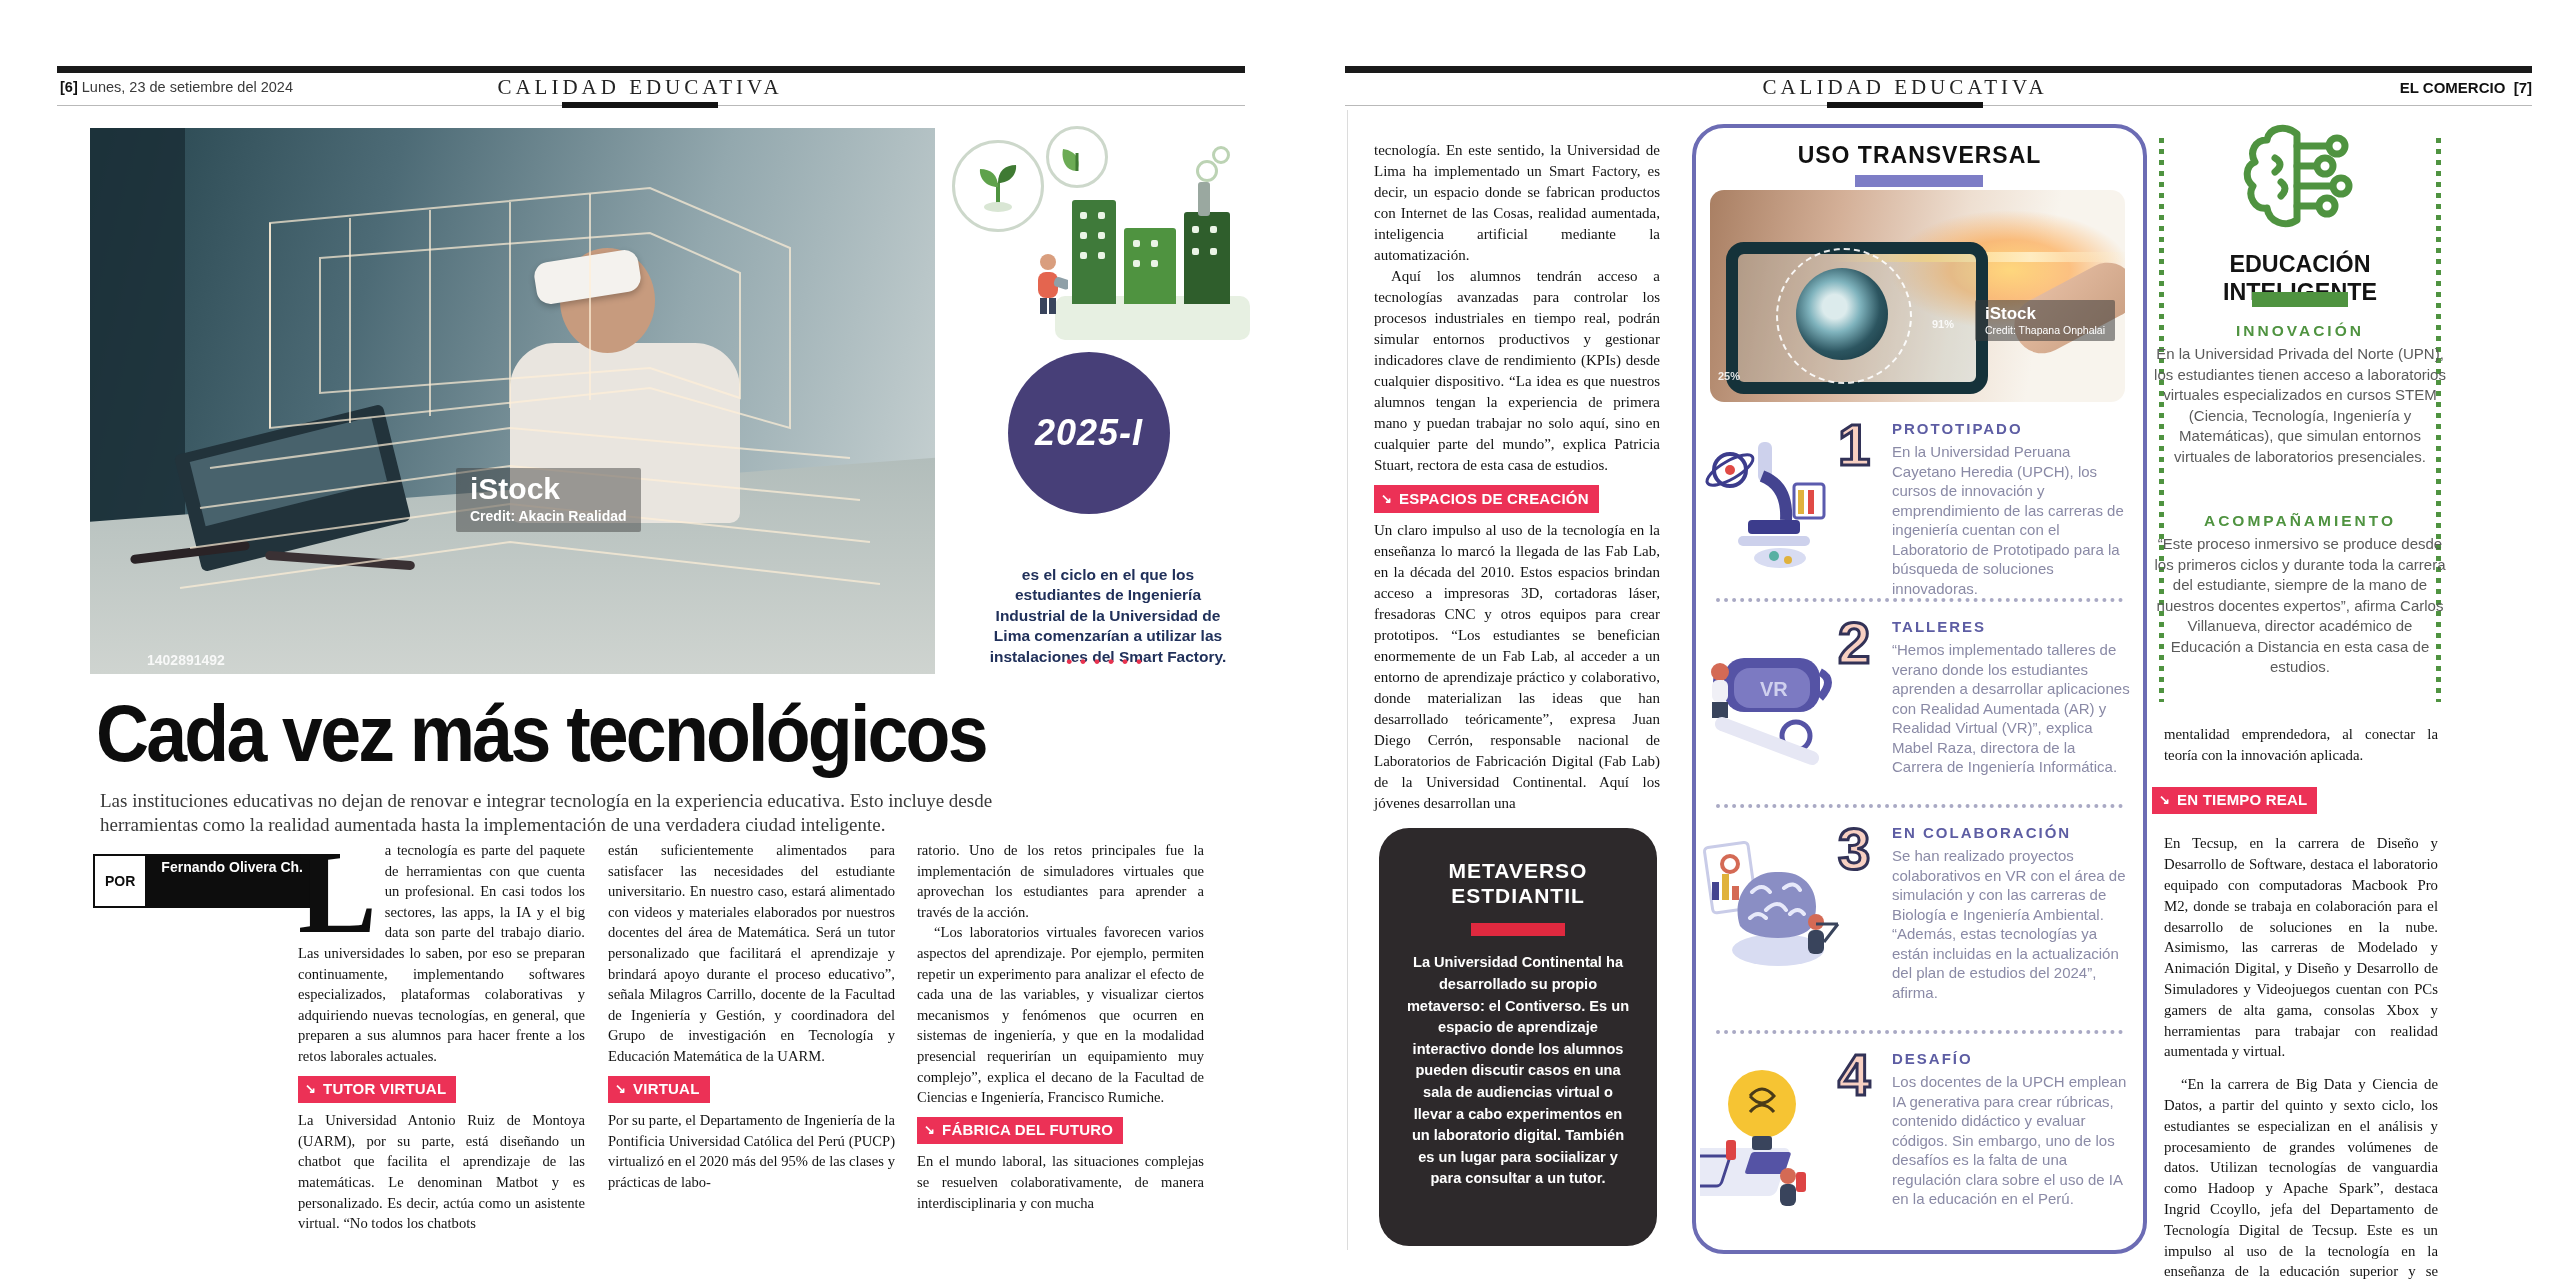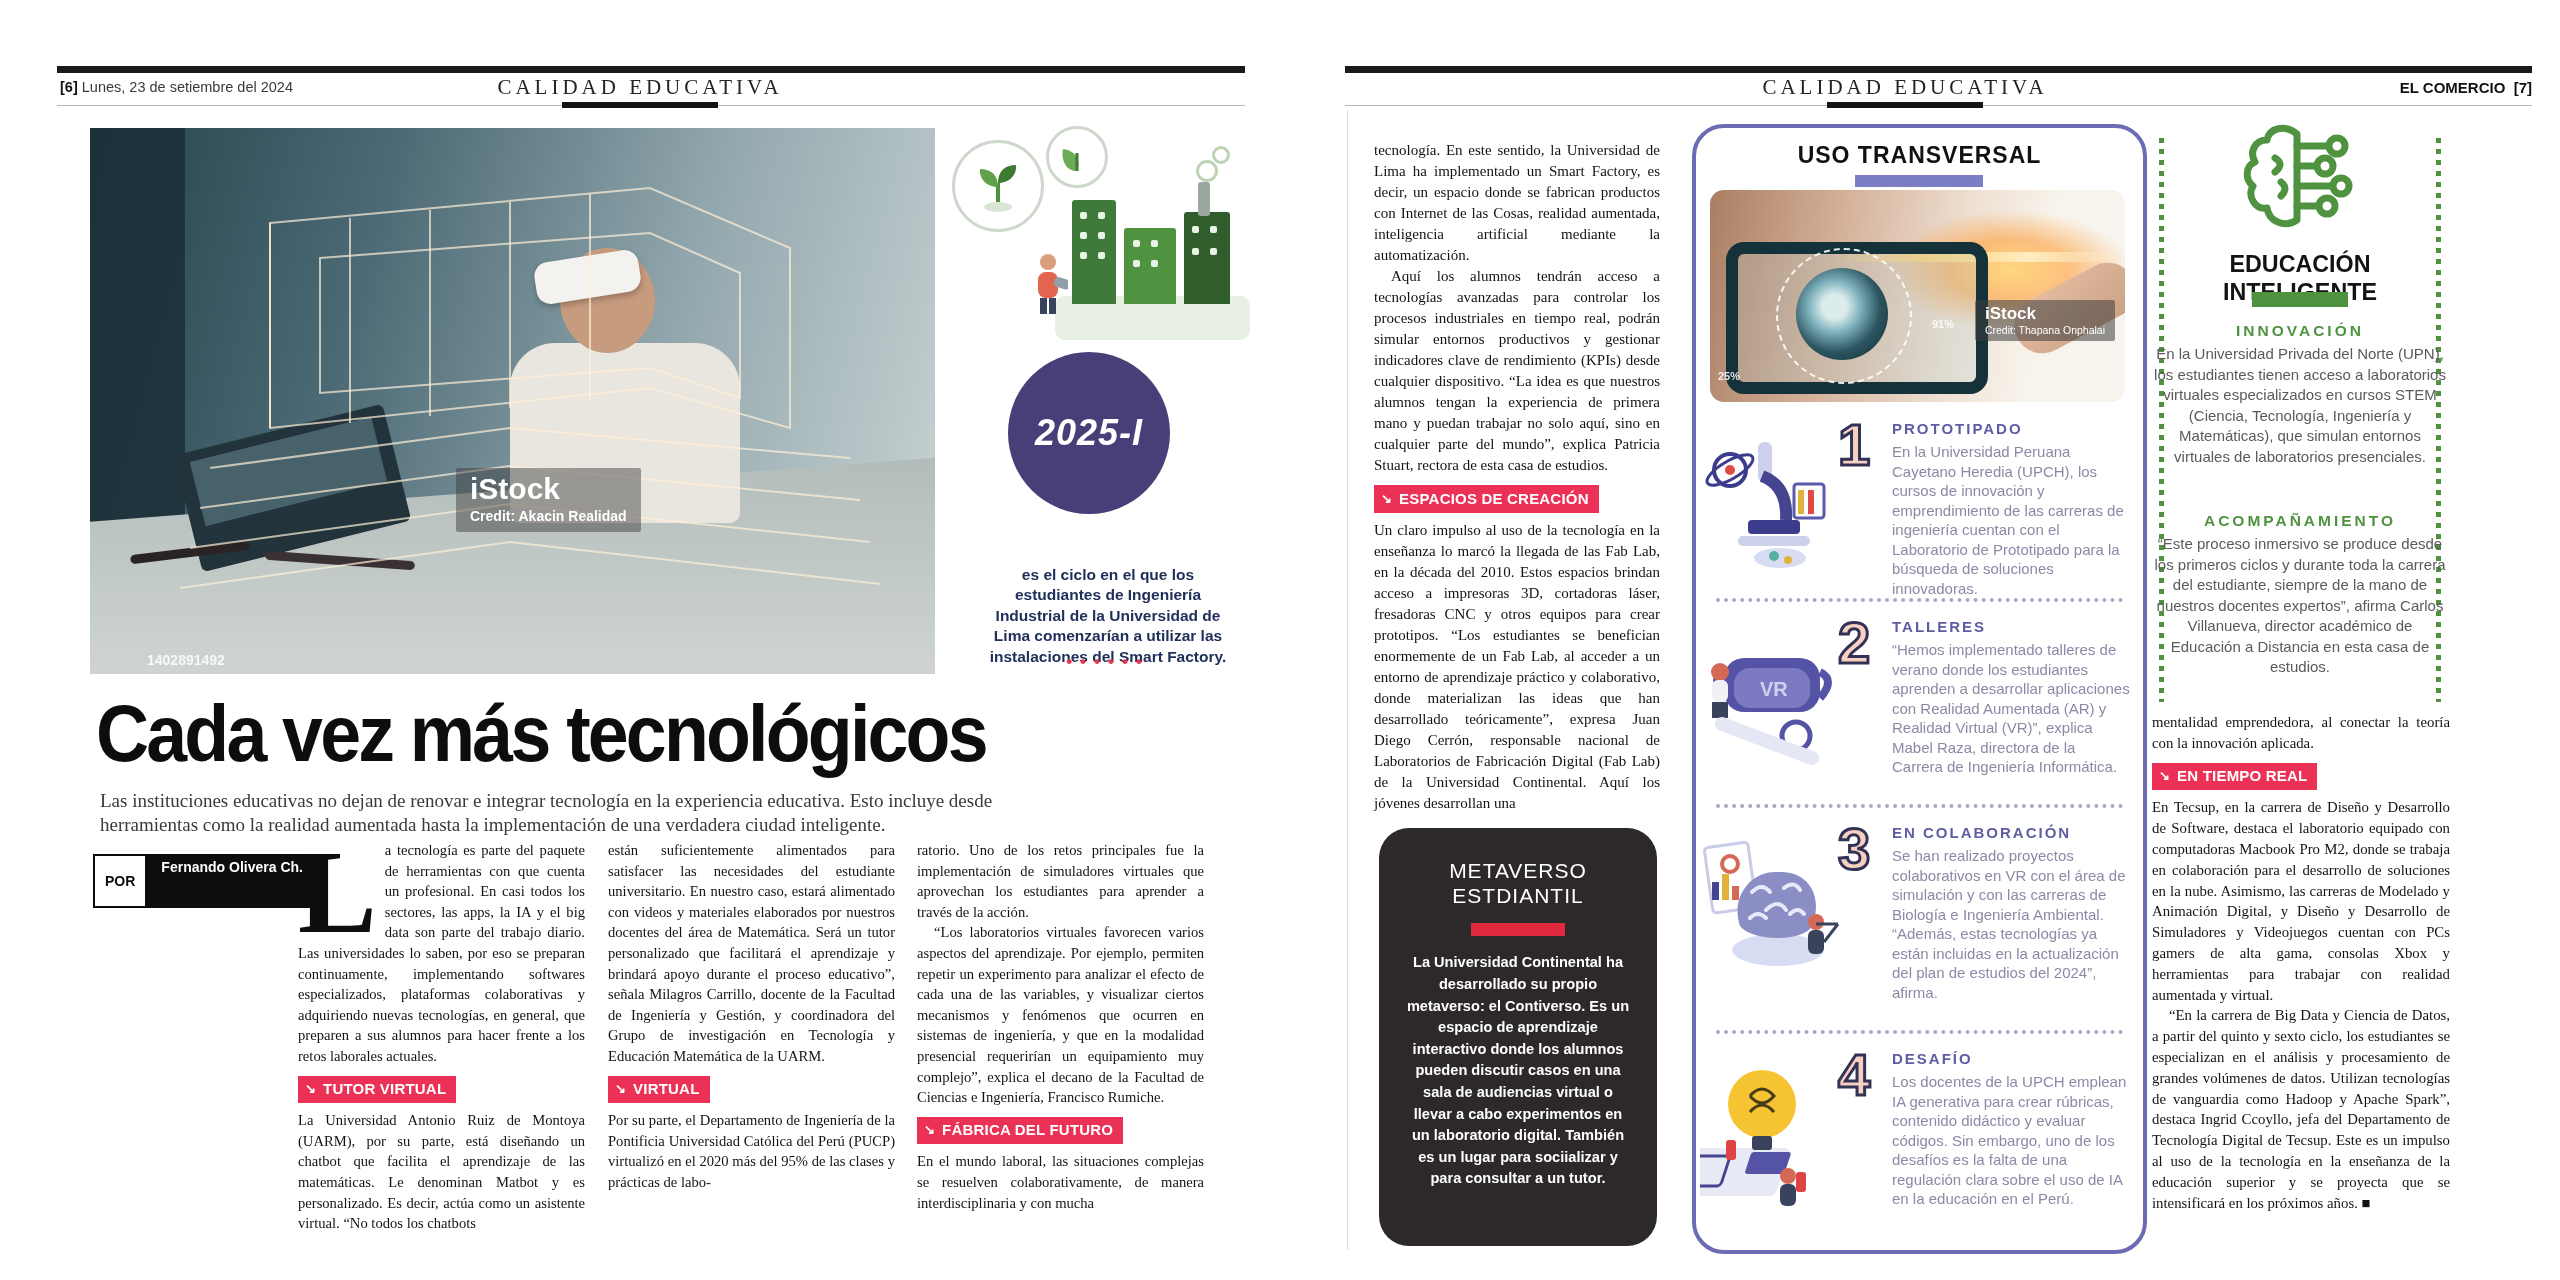--- a/index.html
+++ b/index.html
@@ -54,21 +54,21 @@
   .col{position:absolute;width:287px;font-family:"Liberation Serif",serif;font-size:14.6px;line-height:20.6px;
        text-align:justify;color:#131313;}
   .col p{margin:0;}
   .col .ind{text-indent:17px;}
   .dropcap{float:left;font-size:118px;line-height:.8;font-weight:bold;padding:6px 8px 0 0;color:#0e0e0e;}
   .tag{display:inline-flex;align-items:center;background:#ec3156;color:#fff;font-family:"Liberation Sans",sans-serif;
        font-weight:800;font-size:15px;padding:3px 10px 4px 7px;margin:9px 0 7px;letter-spacing:.2px;white-space:nowrap;}
   .tag .arr{margin-right:7px;font-size:13px;}
   
   .meta-box{position:absolute;background:#2d292b;border-radius:30px;color:#fff;text-align:center;}
-  .meta-title{font-size:21px;font-weight:400;letter-spacing:1px;line-height:1.2;margin:30px auto 0;width:190px;}
+  .meta-title{font-size:21px;font-weight:700;letter-spacing:1px;line-height:1.2;margin:30px auto 0;width:190px;}
   .meta-bar{width:94px;height:13px;background:#e0293f;margin:15px auto 16px;}
   .meta-body{font-size:14.6px;font-weight:700;line-height:1.48;margin:0 auto;width:228px;}
   
   .panel{position:absolute;background:#fff;border:4px solid #6c6cb4;border-radius:32px;}
   .panel-title{position:absolute;left:0;width:100%;text-align:center;font-size:23px;font-weight:800;letter-spacing:1px;color:#111;}
   .panel-bar{position:absolute;background:#7d7dc6;}
   .panel-photo{position:absolute;border-radius:14px;overflow:hidden;
                background:linear-gradient(100deg,#a97f63 0%,#d4b098 30%,#eedfd1 58%,#f8f4ed 78%);}
   .glasses{position:absolute;border:12px solid #15323a;border-radius:18px;background:rgba(170,205,210,.22);}
   .iris{position:absolute;border-radius:50%;background:radial-gradient(circle at 42% 42%,#dcebec 0 16%,#7fb3bd 34%,#2c5560 60%,#0d2830 100%);}
@@ -87,21 +87,21 @@
   .item .itext{position:absolute;font-size:15px;line-height:19.5px;color:#8a8aa6;font-weight:500;}
   .illus{position:absolute;}
   .sep{position:absolute;left:20px;right:20px;border-top:4px dotted #a9a9c4;}
   
   .dotline{position:absolute;width:5px;background-image:repeating-linear-gradient(#4f9340 0 5px,transparent 5px 11px);}
   .smart-title{position:absolute;text-align:center;font-size:24px;font-weight:800;color:#131313;transform:scaleX(.97);transform-origin:center top;}
   .greenbar{position:absolute;background:#4f9340;}
   .sec-green{position:absolute;text-align:center;color:#4f9340;font-weight:800;font-size:15.5px;letter-spacing:3px;}
   .sec-text{position:absolute;text-align:center;font-size:15px;line-height:20.5px;color:#5a5a5a;}
   .smart-flow{position:absolute;font-family:"Liberation Serif",serif;font-size:14.8px;line-height:20.8px;text-align:justify;color:#131313;}
-  .smart-flow p{margin:0;}
+  .smart-flow p{margin:12px;}
   .smart-flow .ind{text-indent:17px;}
   .fold{position:absolute;width:1px;background:#dcdcdc;}
 </style>
 </head>
 <body>
 
 <div class="canvas">
 
   <div class="topbar" style="left:57px;top:66px;width:1188px;"></div>
   <div class="dateline" style="left:60px;top:79px;">

